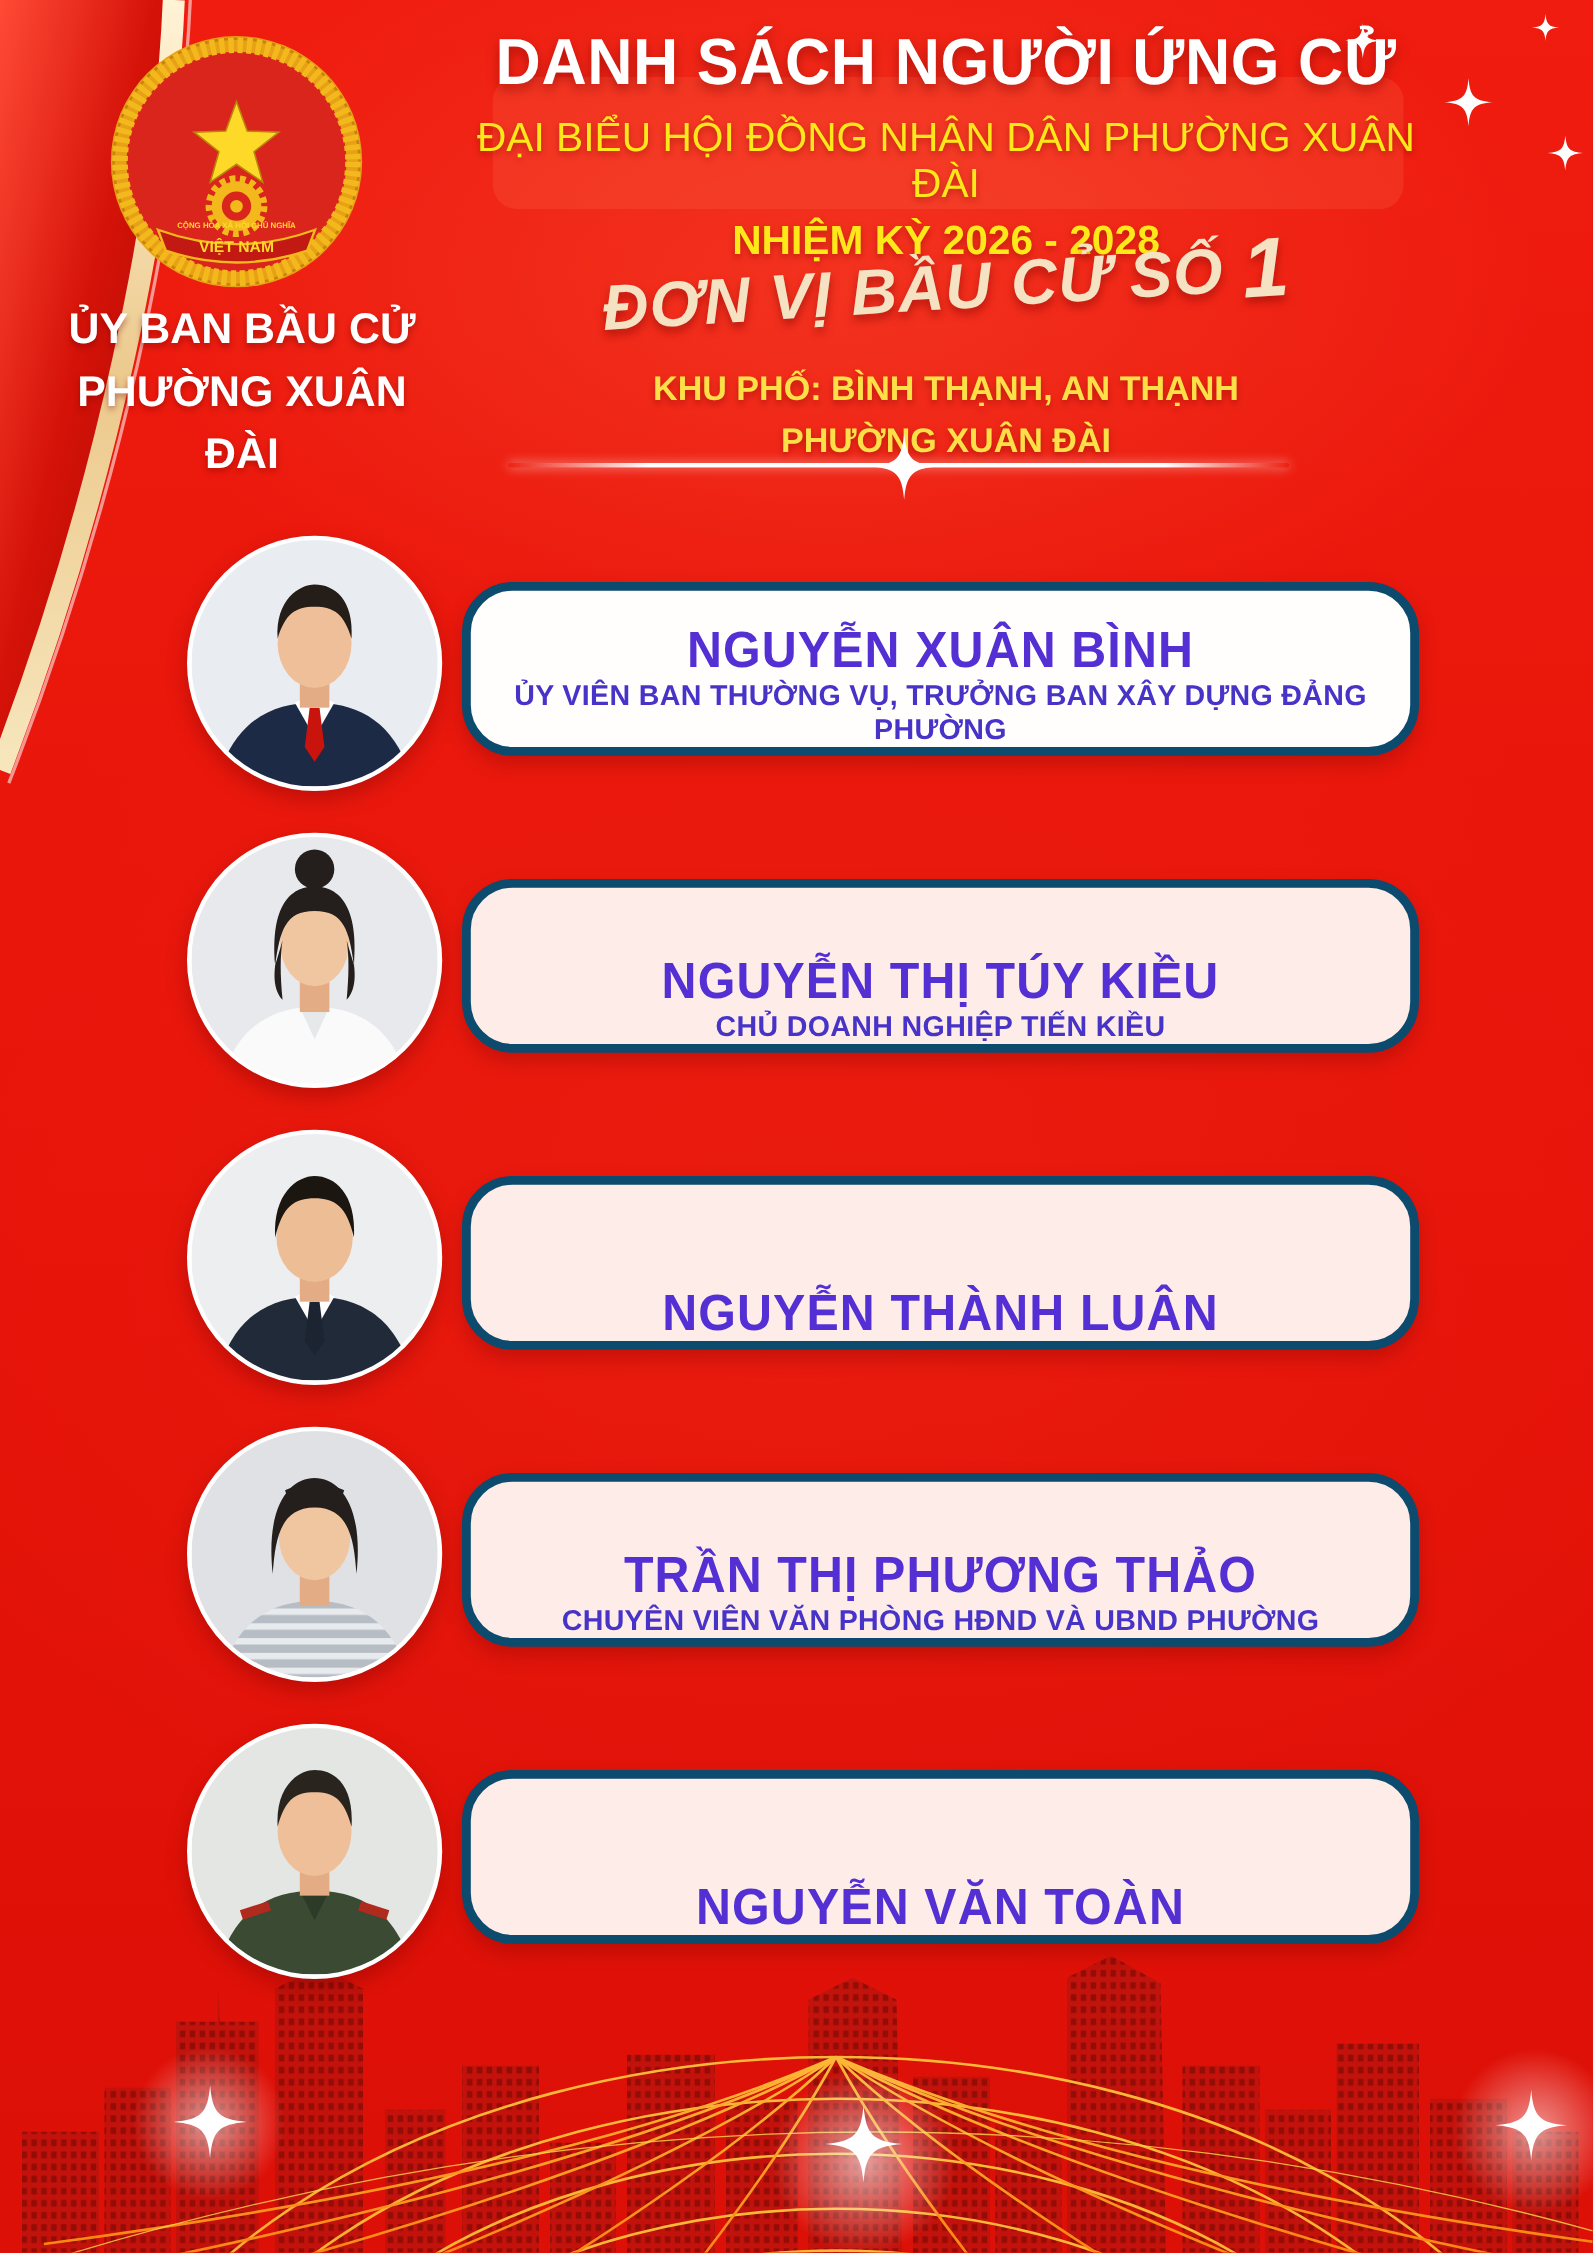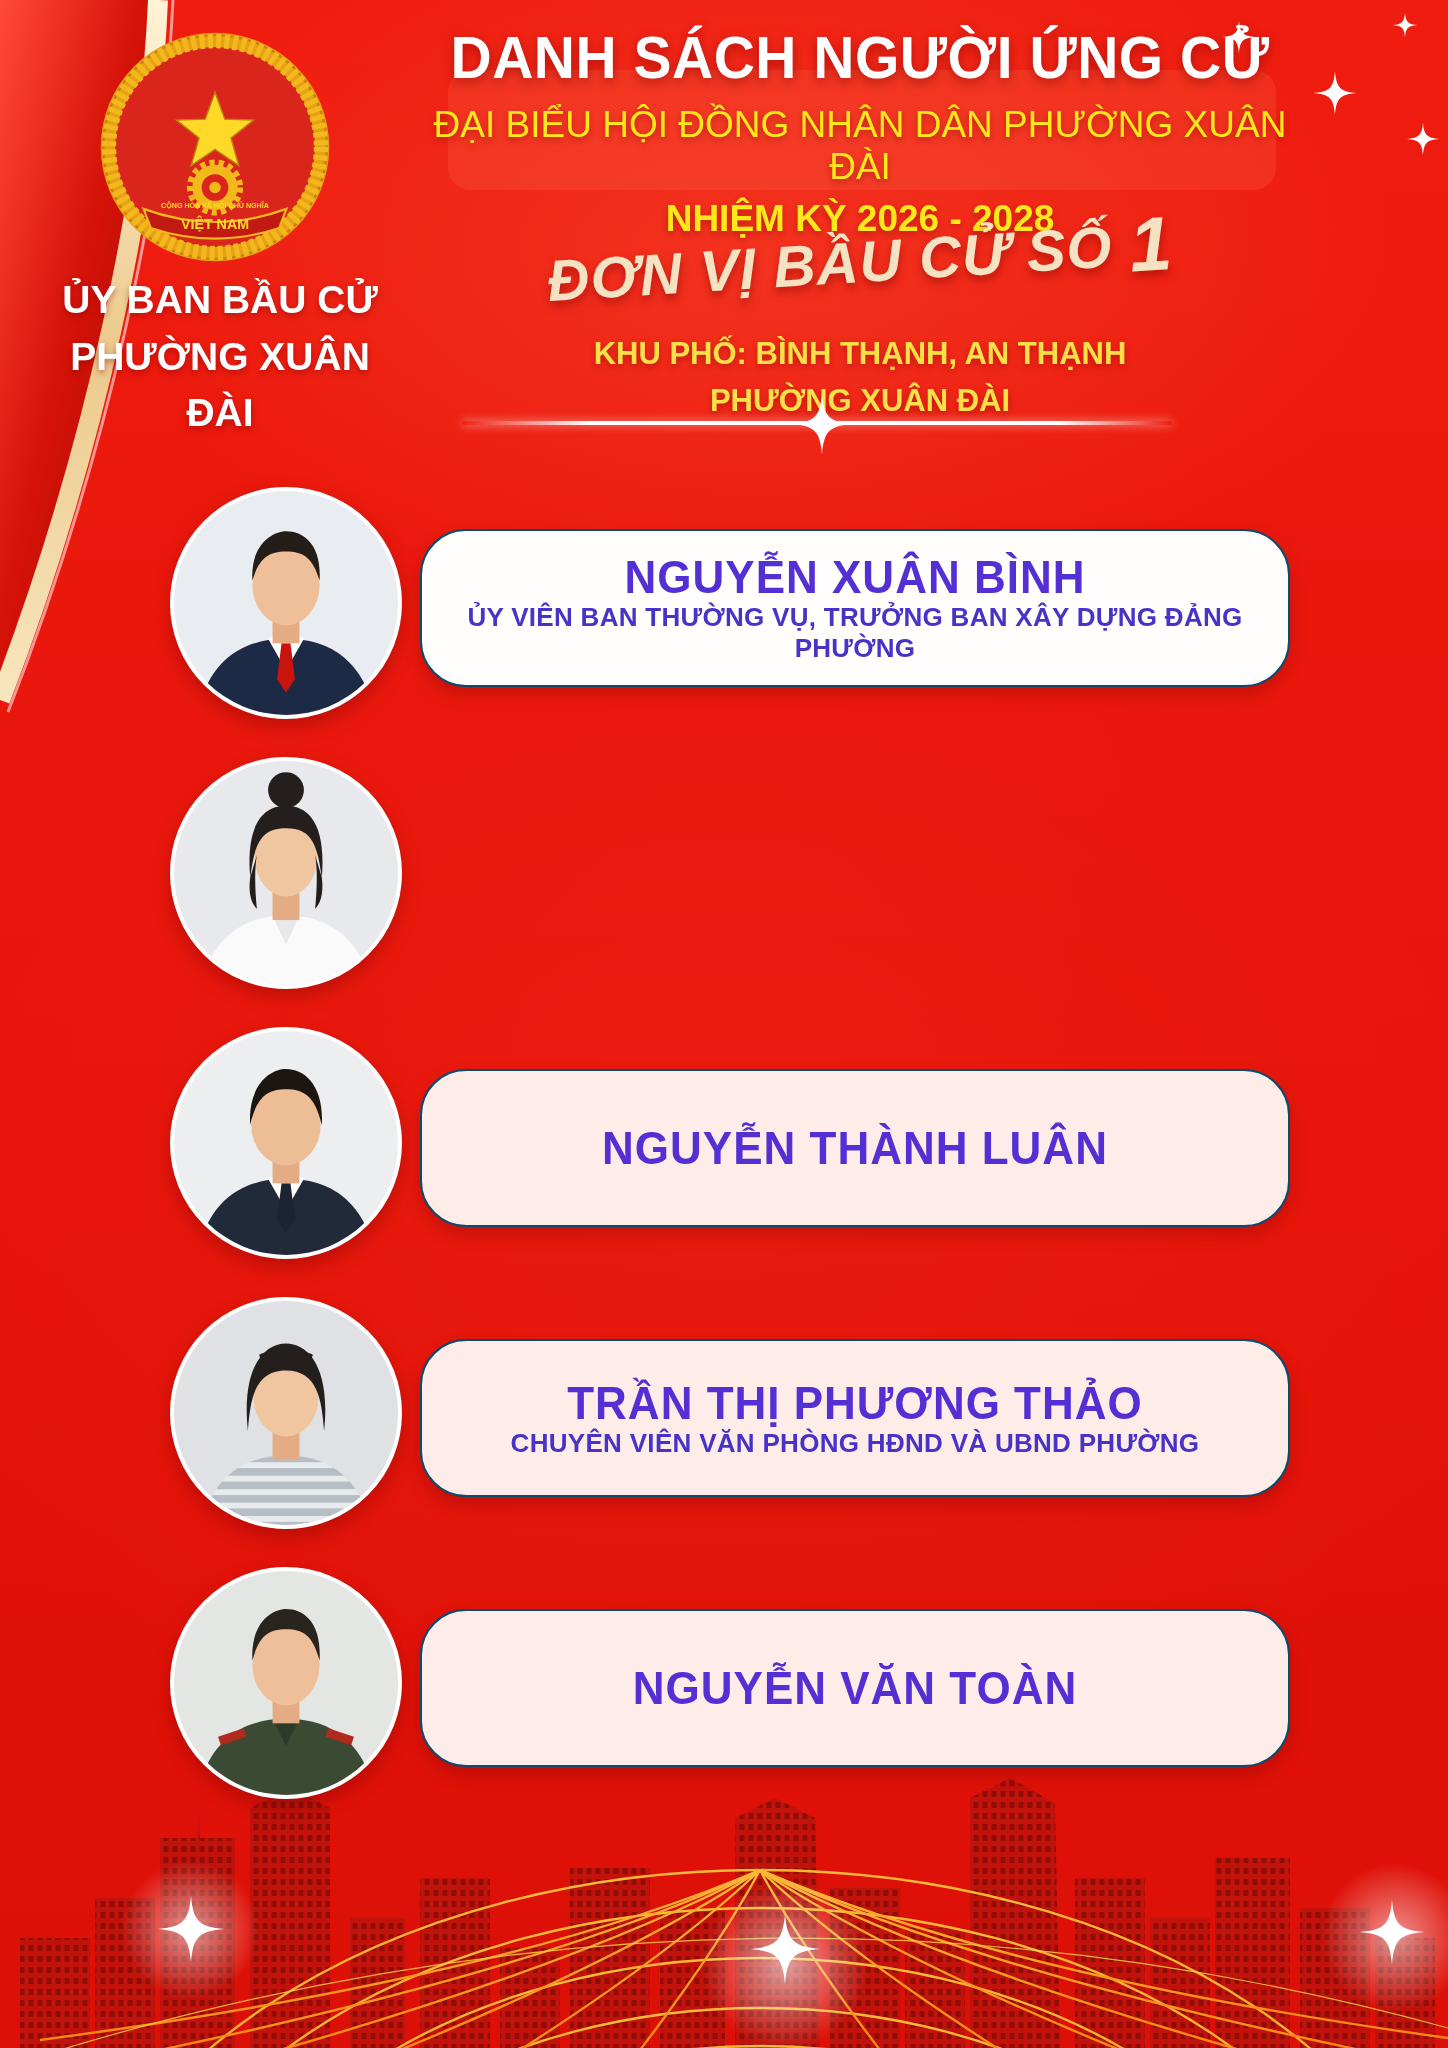--- a/index.html
+++ b/index.html
@@ -51,22 +51,22 @@
   .candidate-row{position:absolute;left:170px;width:1120px;height:232px;z-index:5;}
   .row-1{top:487px;} .row-2{top:757px;} .row-3{top:1027px;} .row-4{top:1297px;} .row-5{top:1567px;}
   .photo{
     position:absolute;left:0;top:0;width:232px;height:232px;border-radius:50%;
     overflow:hidden;background:#ffffff;box-shadow:0 8px 18px rgba(110,0,0,.35);
     border:4px solid #ffffff;box-sizing:border-box;
   }
   .photo svg{display:block;width:100%;height:100%;}
   .card{
     position:absolute;left:250px;top:42px;width:870px;height:158px;box-sizing:border-box;
-    background:#fdece7;border:2px solid #0c4a6e;border-radius:46px;
-    display:flex;flex-direction:column;align-items:center;justify-content:center;
+    background:#fdece7;border:8px solid #0c4a6e;border-radius:46px;
+    display:flex;flex-direction:column;align-items:center;justify-content:flex-end;
     box-shadow:0 8px 16px rgba(110,0,0,.28);padding:0 30px;text-align:center;
   }
   .row-1 .card{background:#fffefd;}
   .cand-name{font-size:44px;font-weight:bold;color:#5430d4;letter-spacing:1px;transform:scaleY(1.05);}
   .cand-role{font-size:26px;font-weight:bold;color:#4733c8;letter-spacing:.3px;}
   .bottom-deco{position:absolute;left:0;top:1778px;width:1448px;height:270px;z-index:1;}
   .glow{position:absolute;border-radius:50%;z-index:2;pointer-events:none;}
 </style>
 </head>
 <body>
@@ -171,20 +171,24 @@
       <rect width="100" height="100" fill="#e8e9ec"></rect>
       <circle cx="50" cy="13" r="8" fill="#241f1c"></circle>
       <path d="M12,100 C18,76 34,69 50,69 C66,69 82,76 88,100 Z" fill="#fafafa"></path>
       <path d="M44,69 L50,82 L56,69 Z" fill="#e6e8ea"></path>
       <rect x="44" y="56" width="12" height="15" fill="#e4ac85"></rect>
       <ellipse cx="50" cy="43" rx="14" ry="17.5" fill="#f0c6a0"></ellipse>
       <path d="M34,52 C32,28 40,20 50,20 C60,20 68,28 66,52 C64,38 62,30 50,30 C38,30 36,38 34,52 Z" fill="#241f1c"></path>
       <path d="M34,52 C33,60 35,64 37,66 C36,56 36,48 37,42 Z" fill="#241f1c"></path>
       <path d="M66,52 C67,60 65,64 63,66 C64,56 64,48 63,42 Z" fill="#241f1c"></path>
     </svg>
+  </div>
+  <div class="card">
+    <div class="cand-name">NGUYỄN THỊ TÚY KIỀU</div>
+    <div class="cand-role">CHỦ DOANH NGHIỆP TIẾN KIỀU</div>
   </div>
 </div>
 
 <div class="candidate-row row-3">
   <div class="photo">
     <svg viewBox="0 0 100 100">
       <rect width="100" height="100" fill="#eceef0"></rect>
       <path d="M10,100 C16,74 32,66 50,66 C68,66 84,74 90,100 Z" fill="#202a38"></path>
       <path d="M42,66 L50,80 L58,66 L54,64 L46,64 Z" fill="#ffffff"></path>
       <path d="M48,68 L52,68 L54,84 L50,90 L46,84 Z" fill="#1b2430"></path>

